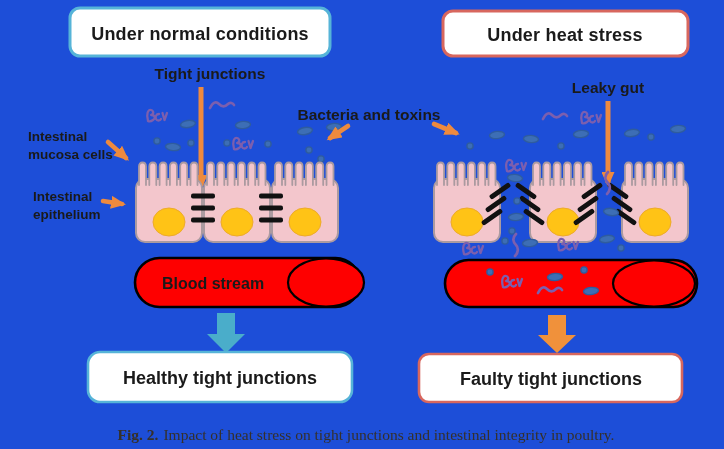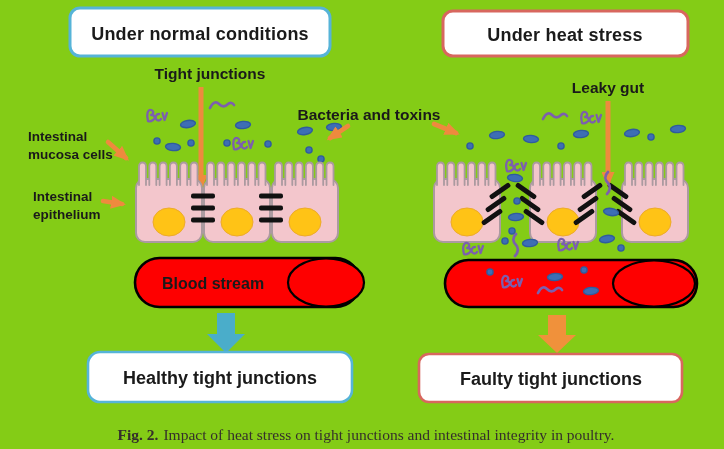--- a/index.html
+++ b/index.html
@@ -1,16 +1,16 @@
 <!DOCTYPE html>
 <html style="--accent-blue: #56b4d8; --accent-red: #d8675e; --arrow-orange: #ee8a3e; --block-teal: #4aadca; --block-orange: #f0913b; --blood-red: #fe0000; --cell-pink: #f3c6cc; --cell-outline: #ab9aa0; --nucleus-yellow: #ffc316; --bacteria-blue: #3d6eb5; --bacteria-outline: #2f5c9e; --microbe-purple: #7c5fae; --ink: #1a1a1a; --caption-ink: #35302b;"><head>
 <meta charset="utf-8">
 <style>
   html,body{margin:0;padding:0;background:#ffffff;}
-  .stage{position:relative;width:724px;height:449px;background:#84cc16;overflow:hidden;
+  .stage{position:relative;width:724px;height:449px;background:#1d4ed8;overflow:hidden;
          font-family:"Liberation Sans",sans-serif;}
   svg text{font-family:"Liberation Sans",sans-serif;font-weight:700;fill:var(--ink);}
   .t-title{font-size:18px;letter-spacing:.2px;}
   .t-label{font-size:15.5px;}
   .t-label-sm{font-size:13.5px;}
   .t-result{font-size:18px;}
   .t-blood{font-size:16px;}
   .caption{font-family:"Liberation Serif",serif;font-weight:400;fill:var(--caption-ink);font-size:15.5px;}
   .caption .fig{font-weight:700;}
   .box-blue{fill:#fff;stroke:var(--accent-blue);stroke-width:3;}

